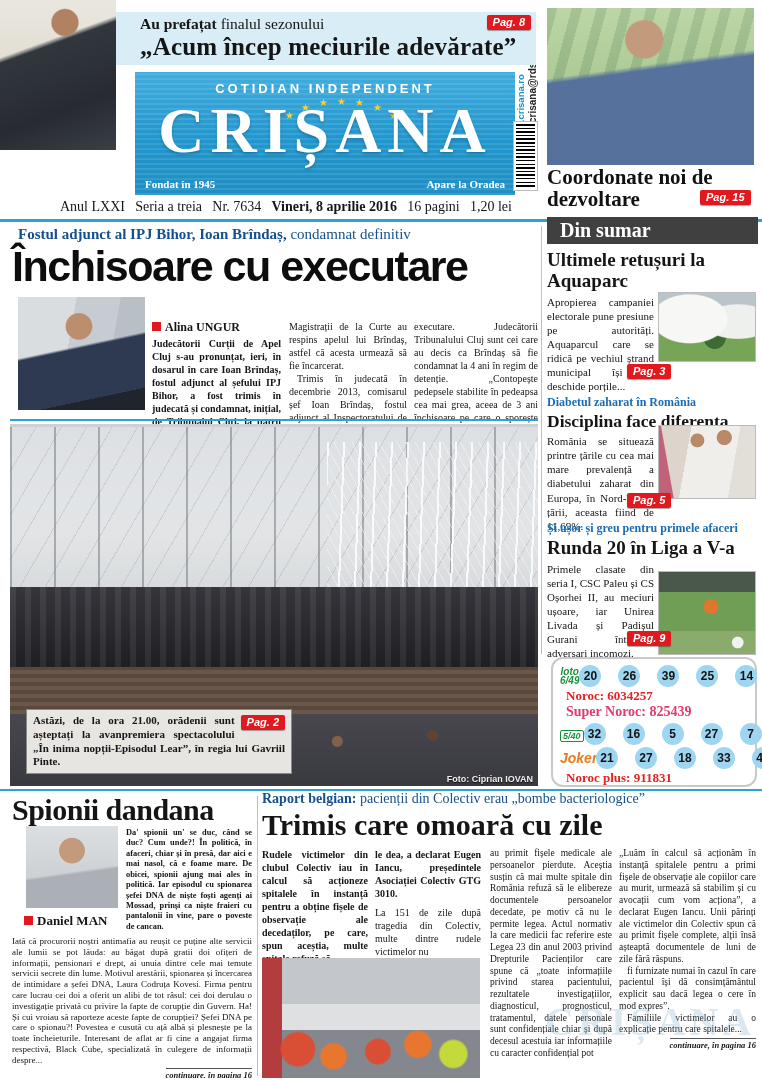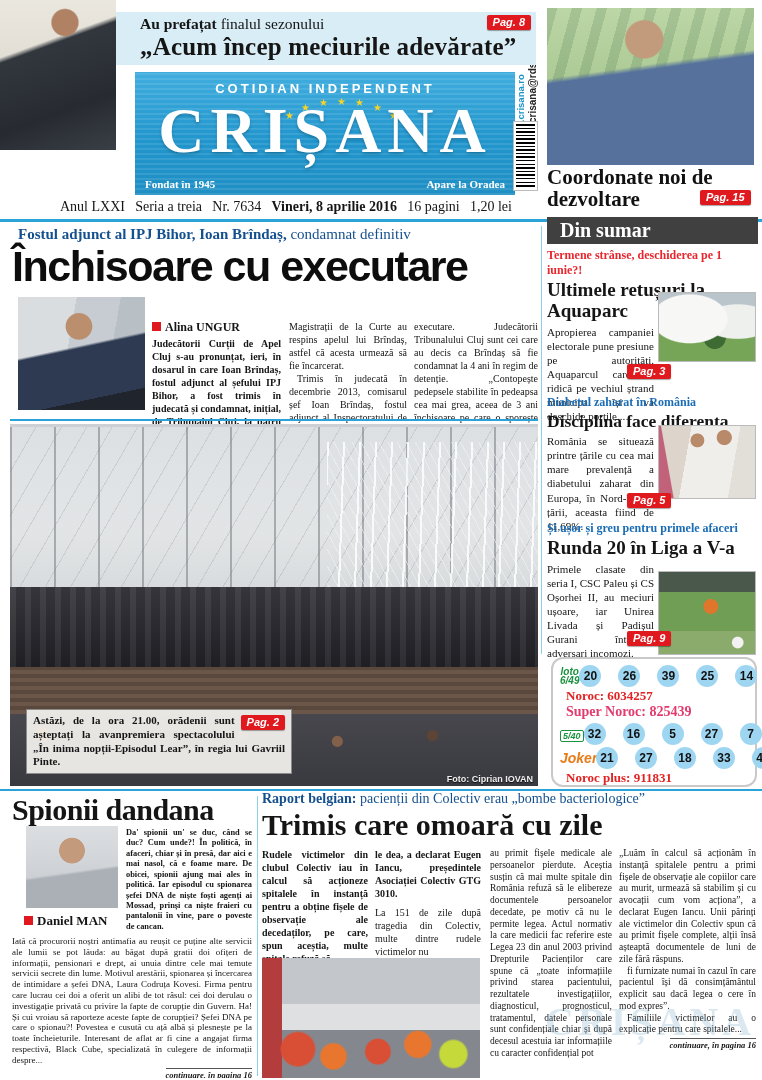--- a/index.html
+++ b/index.html
@@ -294,21 +294,20 @@
     <div class="mp-credit">Foto: Ciprian IOVAN</div>
   </div>
 
   <div class="photo photo-portrait"></div>
   <div class="feature-title">Coordonate noi de dezvoltare</div>
   <span class="pag-badge feature-badge">Pag. 15</span>
   <div class="din-sumar">Din sumar</div>
   <div class="vrule" style="left:541px;top:226px;height:428px;"></div>
 
   <div class="sb-item sb-item-1">
-    <div class="sb-kicker red">Termene strânse, deschiderea pe 1 iunie?!</div>
     <div class="sb-title">Ultimele retușuri la Aquaparc</div>
     <div class="sb-body">Apropierea campaniei electorale pune presiune pe autorități. Aquaparcul care se ridică pe vechiul ștrand municipal își va deschide porțile...</div>
     <div class="photo sb-photo ph-aquapark"></div>
     <span class="pag-badge sb-badge sb-badge-1">Pag. 3</span>
   </div>
 
   <div class="sb-item sb-item-2">
     <div class="sb-kicker blue">Diabetul zaharat în România</div>
     <div class="sb-title one-line">Disciplina face diferența</div>
     <div class="sb-body">România se situează printre țările cu cea mai mare prevalență a diabetului zaharat din Europa, în Nord-Vestul țării, aceasta fiind de 11,69%.</div>

